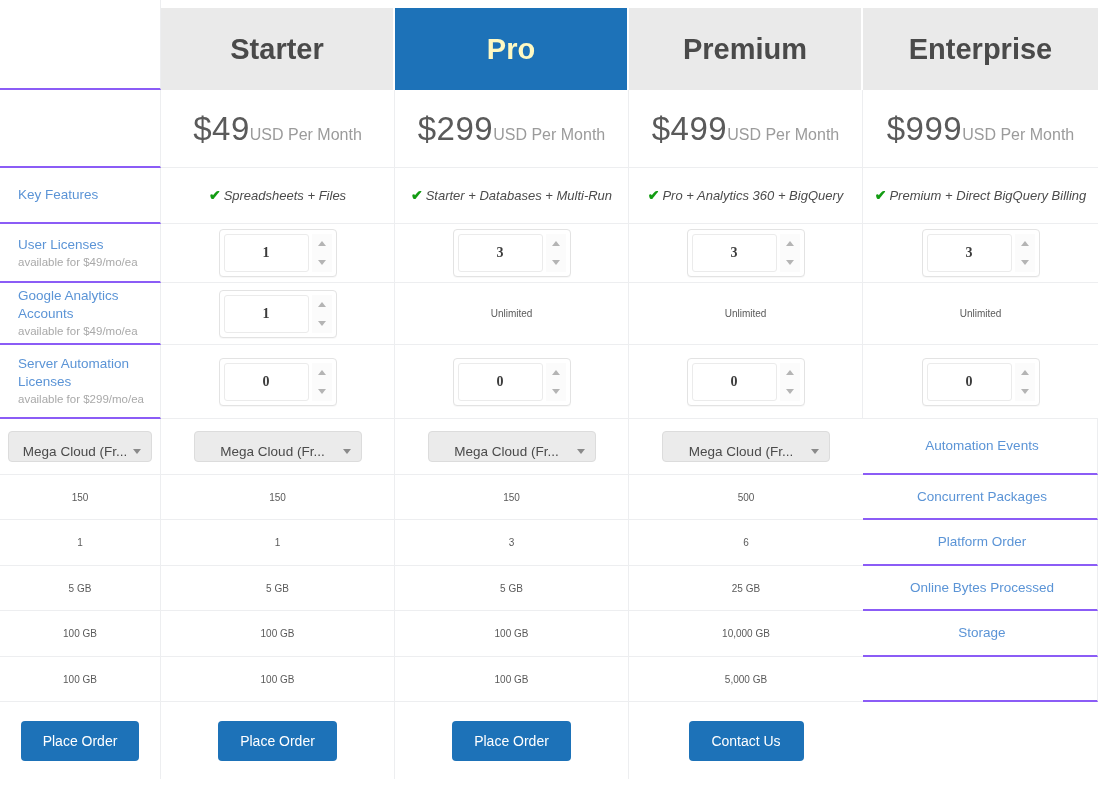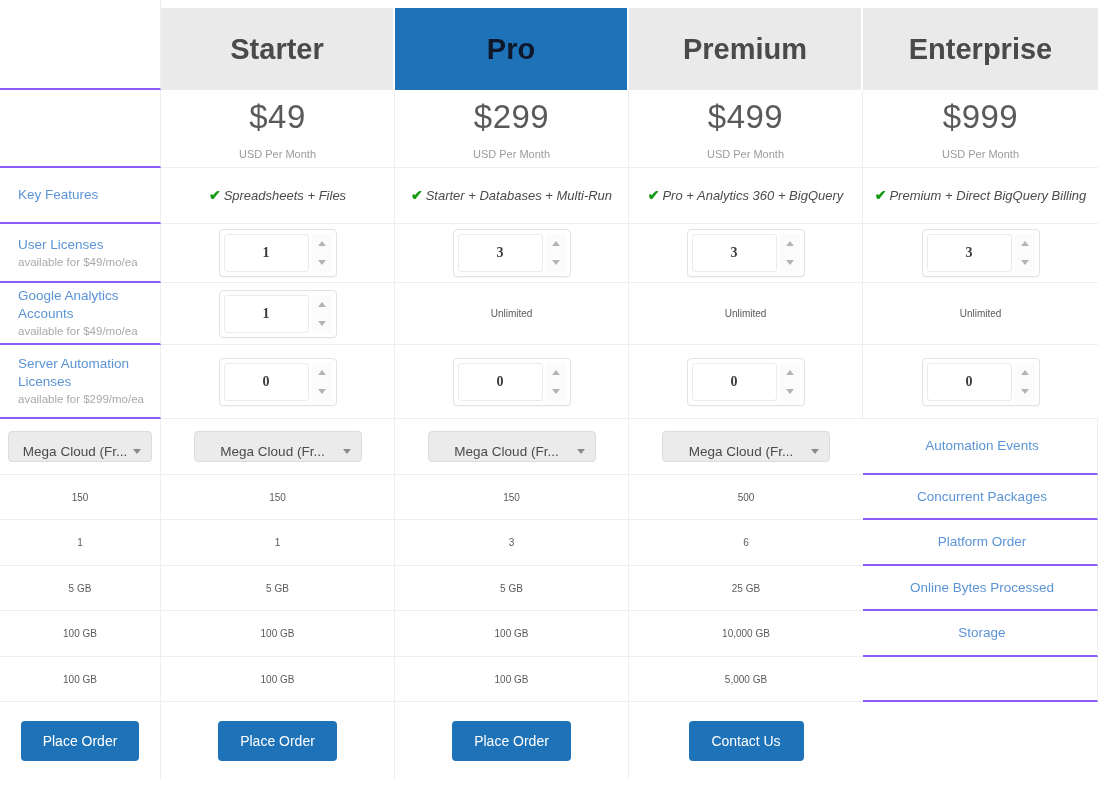--- a/index.html
+++ b/index.html
@@ -57,38 +57,38 @@
     display: flex; align-items: center; justify-content: center;
     background: #eaeaea;
     color: #4a4a4a;
     font-size: 29px;
     font-weight: bold;
     margin-top: 8px;
     border-right: 2px solid #ffffff;
   }
   .tier-head.highlight {
     background: #1d72b8;
-    color: #0f172a;
+    color: #fef9c3;
   }
   .tier-head.last-col { border-right: none; }
 
   
   .price-cell {
-    flex-direction: column;
+    flex-direction: row;
     align-items: center;
   }
   .price-amount {
     font-size: 33px;
     color: #5a5a5a;
     font-weight: normal;
     line-height: 38px;
     letter-spacing: 0.5px;
   }
   .price-period {
-    font-size: 11px;
+    font-size: 16px;
     color: #9b9b9b;
     margin-top: 12px;
   }
 
   
   .feature-text {
     font-size: 13px;
     font-style: italic;
     color: #4b4b4b;
     line-height: 19px;

